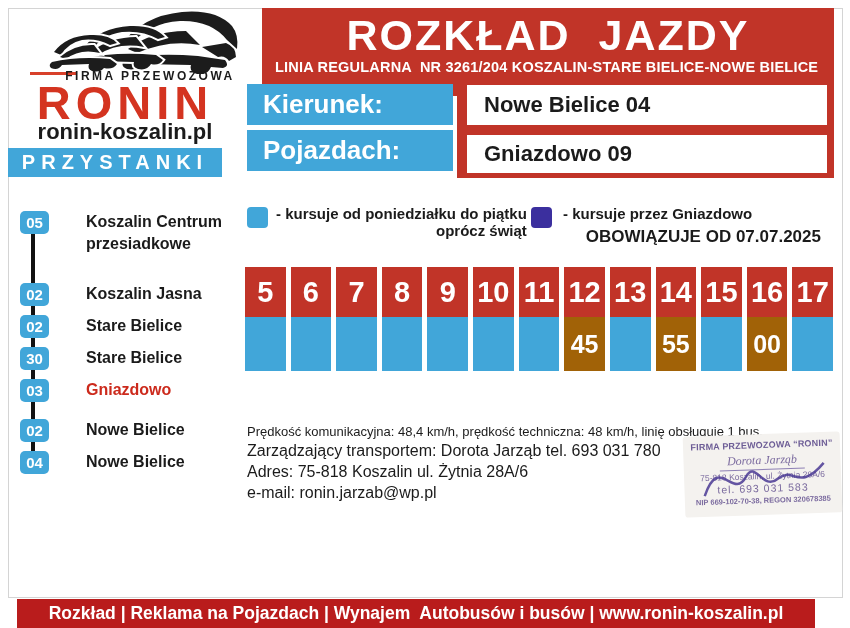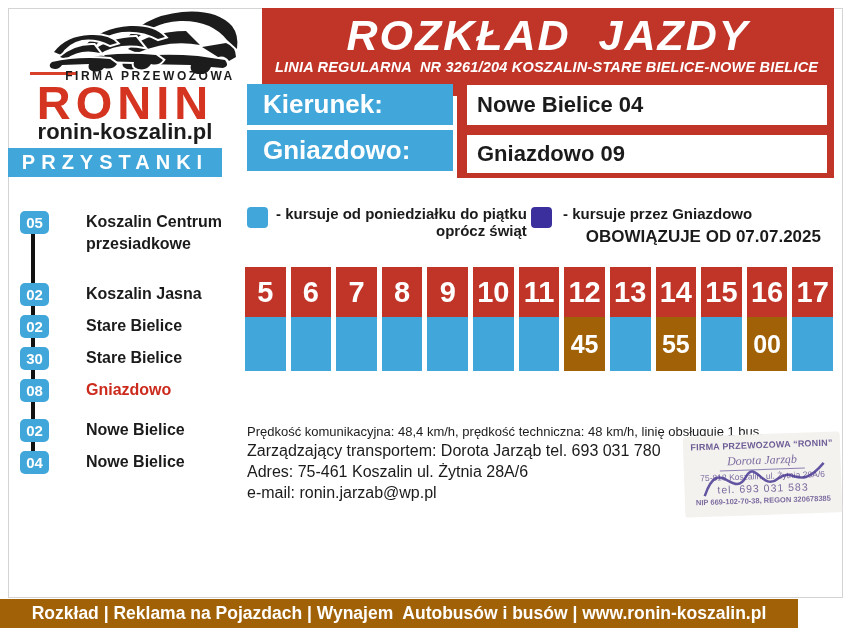--- a/index.html
+++ b/index.html
@@ -16,35 +16,35 @@
     font-size:12px; font-weight:700; letter-spacing:2.5px; color:#1b1b1b; white-space:nowrap; }
   .brand-name { position:absolute; left:8px; top:82px; width:234px; text-align:center;
     font-size:47px; font-weight:800; letter-spacing:5px; color:#d43420; line-height:42px; white-space:nowrap; }
   .website { position:absolute; left:8px; top:119px; width:234px; text-align:center;
     font-size:22px; font-weight:700; color:#1b1b1b; }
   .przystanki { position:absolute; left:8px; top:148px; width:214px; height:29px; background:#41a6d9;
     color:#fff; font-size:20px; font-weight:700; letter-spacing:6px;
     display:flex; align-items:center; justify-content:center; }
 
   
-  .header-box { position:absolute; left:262px; top:8px; width:572px; height:88px; background:#c13428; color:#fff;font-style:italic; }
+  .header-box { position:absolute; left:262px; top:8px; width:572px; height:88px; background:#c13428; color:#fff; }
   .header-title { text-align:center; font-size:43px; font-weight:700; letter-spacing:2px;
     line-height:49px; margin-top:3px; white-space:pre; }
   .header-subtitle { font-size:14.5px; font-weight:700; padding-left:13px; margin-top:-1px;
     white-space:pre; letter-spacing:0.2px; }
 
   
   .label-box { position:absolute; left:247px; width:206px; height:41px; background:#41a6d9; color:#fff;
     font-weight:700; font-size:26px; display:flex; align-items:center; padding-left:16px; box-sizing:border-box; }
   .dir-label { top:84px; } .stop-label { top:130px; }
   .value-frame { position:absolute; left:457px; width:377px; background:#c13428;
     padding:5px 7px 5px 10px; box-sizing:border-box; }
   .dir-frame { top:80px; height:50px; }
   .stop-frame { top:130px; height:48px; }
-  .value-box { background:#fff; height:100%; display:flex; align-items:center; padding-left:10px;
+  .value-box { background:#fff; height:100%; display:flex; align-items:center; padding-left:17px;
     font-size:22px; font-weight:700; color:#1b1b1b; box-sizing:border-box; }
 
   
   .legend-sq { position:absolute; width:21px; height:21px; border-radius:4px; }
   .sq1 { left:247px; top:207px; background:#41a6d9; }
   .sq2 { left:531px; top:207px; background:#3b2f9e; }
   .legend-text1 { position:absolute; left:276px; top:205px; font-size:15px; font-weight:700;
     line-height:17px; color:#1b1b1b;text-align:right; }
   .legend-text1 .l2 { padding-left:10px; }
   .legend-text2 { position:absolute; left:563px; top:205px; font-size:15px; font-weight:700; color:#1b1b1b; }
@@ -79,21 +79,21 @@
     box-sizing:border-box; }
   .stamp-line1 { font-size:9px; font-weight:700; letter-spacing:0.2px; color:#6d5d96; white-space:nowrap; }
   .stamp-line2 { font-family:"Liberation Serif", serif; font-style:italic; font-size:12px; margin-top:0px;
     display:inline-block; border-bottom:1px solid #8d7fb4; padding:0 8px 1px 8px; }
   .stamp-line3 { font-size:8.5px; margin-top:1px; white-space:nowrap; }
   .stamp-line4 { font-size:10.5px; letter-spacing:1px; margin-top:1px; }
   .stamp-line5 { font-size:7.5px; margin-top:2px; font-weight:700; white-space:nowrap; }
   .signature { position:absolute; left:0; top:0; width:157px; height:81px; pointer-events:none; }
 
   
-  .footer { position:absolute; left:0; top:599px; width:798px; height:29px; background:#a16207; color:#fff;
+  .footer { position:absolute; left:17px; top:599px; width:798px; height:29px; background:#b91c1c; color:#fff;
     display:flex; align-items:center; justify-content:center; font-size:17.5px; font-weight:700; white-space:pre; }
 </style>
 </head>
 <body>
 
 <div class="page">
   <div class="page-border"></div>
 
   <svg class="cars-svg" viewBox="0 0 212 70" aria-hidden="true">
 
@@ -125,21 +125,21 @@
   <div class="header-box">
     <div class="header-title">ROZKŁAD  JAZDY</div>
     <div class="header-subtitle">LINIA REGULARNA  NR 3261/204 KOSZALIN-STARE BIELICE-NOWE BIELICE</div>
   </div>
 
   <div class="label-box dir-label">Kierunek:</div>
   <div class="value-frame dir-frame">
     <div class="value-box">Nowe Bielice 04</div>
   </div>
 
-  <div class="label-box stop-label">Gniazdowo:</div>
+  <div class="label-box stop-label">Pojazdach:</div>
   <div class="value-frame stop-frame">
     <div class="value-box">Gniazdowo 09</div>
   </div>
 
   <div class="legend-sq sq1"></div>
   <div class="legend-text1">
     <div>- kursuje od poniedziałku do piątku</div>
     <div class="l2">oprócz świąt</div>
   </div>
   <div class="legend-sq sq2"></div>
@@ -158,21 +158,21 @@
       </div>
       <div class="stop-row" style="top: 315px;">
         <div class="badge">02</div>
         <div class="stop-name">Stare Bielice</div>
       </div>
       <div class="stop-row" style="top: 347px;">
         <div class="badge">30</div>
         <div class="stop-name">Stare Bielice</div>
       </div>
       <div class="stop-row" style="top: 379px;">
-        <div class="badge">08</div>
+        <div class="badge">03</div>
         <div class="stop-name flagged">Gniazdowo</div>
       </div>
       <div class="stop-row" style="top: 419px;">
         <div class="badge">02</div>
         <div class="stop-name">Nowe Bielice</div>
       </div>
       <div class="stop-row" style="top: 451px;">
         <div class="badge">04</div>
         <div class="stop-name">Nowe Bielice</div>
       </div>
@@ -229,21 +229,21 @@
       </div>
       <div class="tt-col">
         <div class="tt-hour">17</div>
         <div class="tt-min"></div>
       </div>
     </div>
 
   <div class="info">
     <div class="info-line1">Prędkość komunikacyjna: 48,4 km/h, prędkość techniczna: 48 km/h, linię obsługuje 1 bus.</div>
     <div class="info-line">Zarządzający transportem: Dorota Jarząb tel. 693 031 780</div>
-    <div class="info-line">Adres: 75-461 Koszalin ul. Żytnia 28A/6</div>
+    <div class="info-line">Adres: 75-818 Koszalin ul. Żytnia 28A/6</div>
     <div class="info-line">e-mail: ronin.jarzab@wp.pl</div>
   </div>
 
   <div class="stamp">
     <div class="stamp-line1">FIRMA PRZEWOZOWA “RONIN”</div>
     <div><span class="stamp-line2">Dorota Jarząb</span></div>
     <div class="stamp-line3">75-818 Koszalin, ul. Żytnia 28A/6</div>
     <div class="stamp-line4">tel. 693 031 583</div>
     <div class="stamp-line5">NIP 669-102-70-38, REGON 320678385</div>
     <svg class="signature" viewBox="0 0 157 81" aria-hidden="true">

